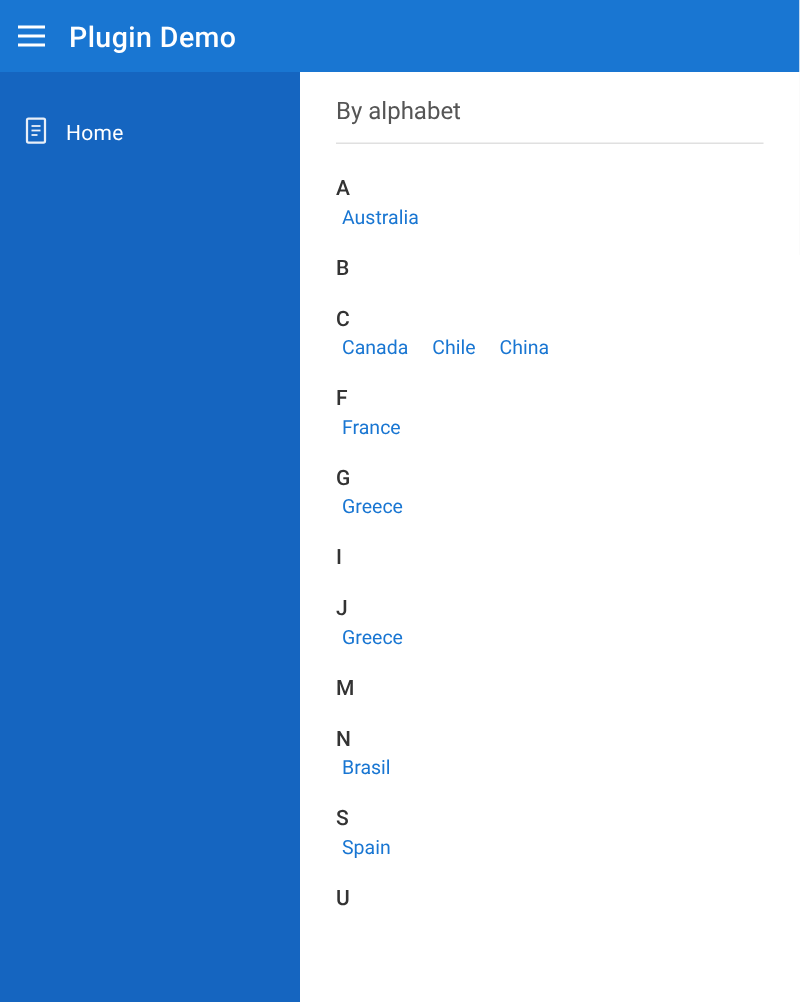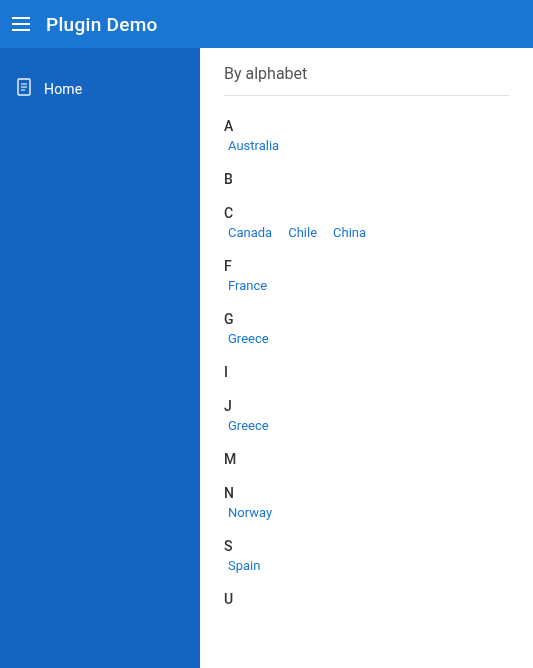--- a/index.html
+++ b/index.html
@@ -199,21 +199,21 @@
           <div class="alpha-items">
             <a class="country-link" href="#">Greece</a>
           </div>
         </div>
         <div class="alpha-group">
           <div class="alpha-letter">M</div>
         </div>
         <div class="alpha-group">
           <div class="alpha-letter">N</div>
           <div class="alpha-items">
-            <a class="country-link" href="#">Norway</a>
+            <a class="country-link" href="#">Brasil</a>
           </div>
         </div>
         <div class="alpha-group">
           <div class="alpha-letter">S</div>
           <div class="alpha-items">
             <a class="country-link" href="#">Spain</a>
           </div>
         </div>
         <div class="alpha-group">
           <div class="alpha-letter">U</div>

